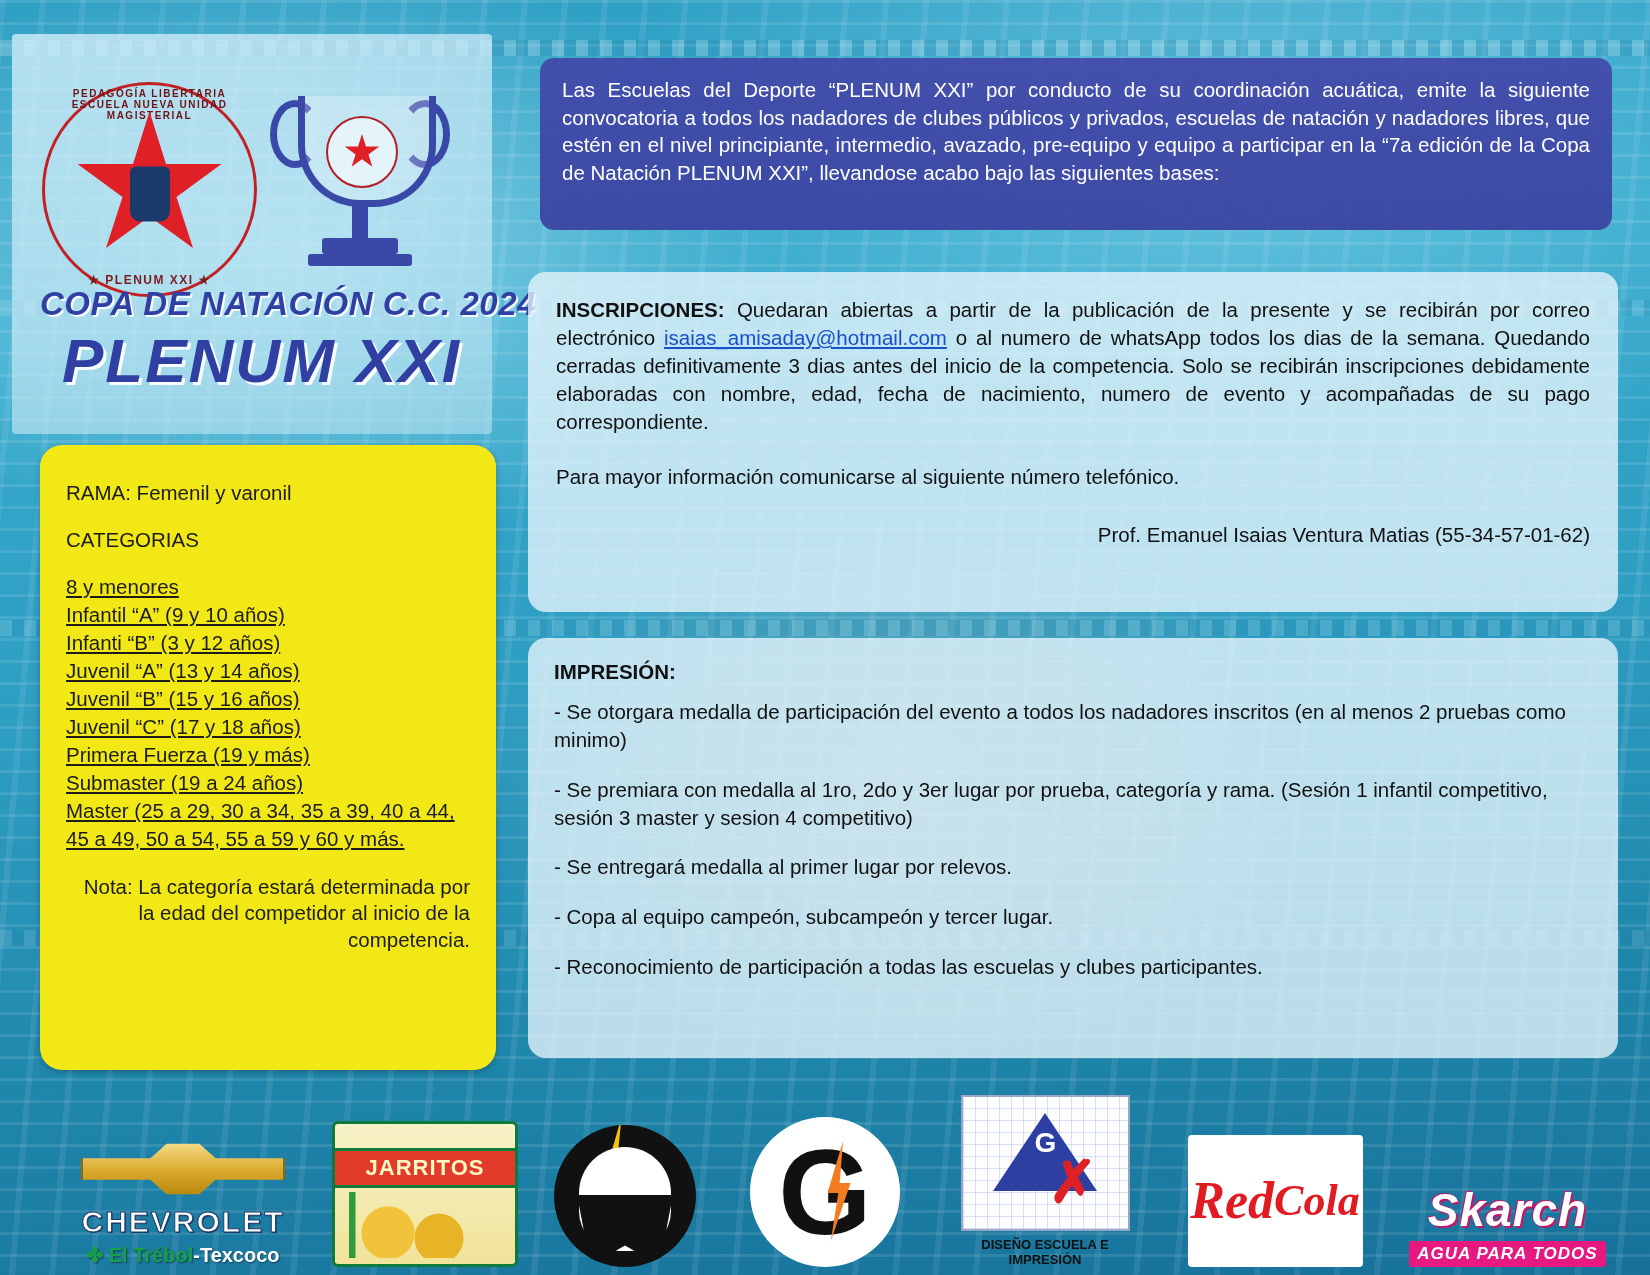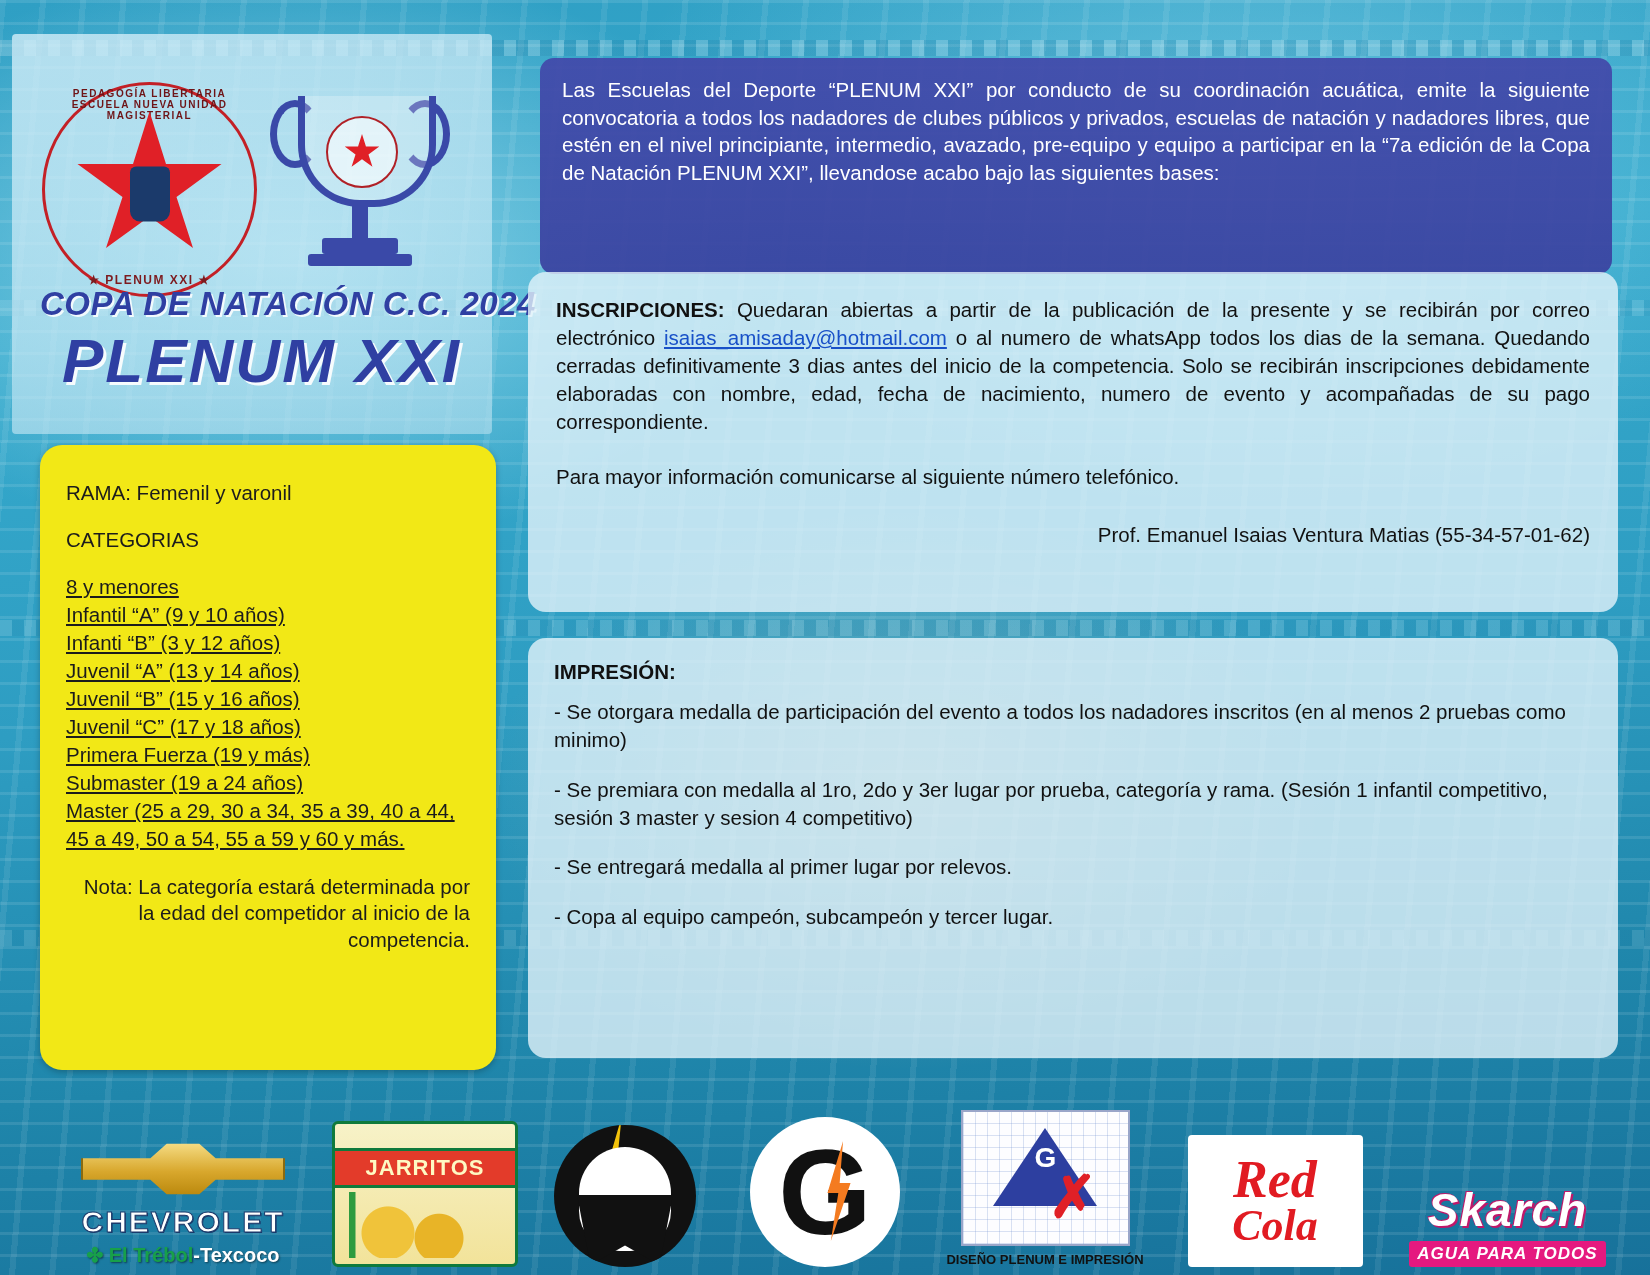--- a/index.html
+++ b/index.html
@@ -213,21 +213,21 @@
     text-align: right;
     line-height: 1.3;
   }
 
   
   #intro-box {
     position: absolute;
     left: 540px;
     top: 58px;
     width: 1072px;
-    height: 216px;
+    height: 172px;
     background: linear-gradient(180deg, rgba(66,73,170,0.93), rgba(58,66,160,0.93));
     border-radius: 14px;
     padding: 18px 22px;
     box-sizing: border-box;
     color: #ffffff;
     font-size: 20.5px;
     line-height: 1.35;
     text-align: justify;
   }
   #inscripciones-box {
@@ -413,21 +413,21 @@
   .ami-caption {
     margin-top: 6px;
     font-size: 13px; font-weight: bold; color: #111;
   }
   
   #sp-redcola { left: 1180px; width: 190px; }
   .red-card {
     width: 175px; height: 132px; margin: 0 auto;
     background: #fff;
     border-radius: 4px;
-    display: flex; flex-direction: column;
+    display: flex; flex-direction: row;
     align-items: center; justify-content: center;
   }
   .red-word {
     font-family: "Liberation Serif", serif;
     font-style: italic; font-weight: bold;
     color: #e11b22; line-height: .95;
   }
   .red-word.r1 { font-size: 52px; }
   .red-word.r2 { font-size: 44px; }
   
@@ -511,20 +511,21 @@
     <div class="info">Para mayor información comunicarse al siguiente número telefónico.</div>
     <div class="contact">Prof. Emanuel Isaias Ventura Matias (55-34-57-01-62)</div>
   </div>
 
   <div id="premiacion-box">
     <div class="head">IMPRESIÓN:</div>
     <div class="item">- Se otorgara medalla de participación del evento a todos los nadadores inscritos (en al menos 2 pruebas como minimo)</div>
     <div class="item">- Se premiara con medalla al 1ro, 2do y 3er lugar por prueba, categoría y rama. (Sesión 1 infantil competitivo, sesión 3 master y sesion 4 competitivo)</div>
     <div class="item">- Se entregará medalla al primer lugar por relevos.</div>
     <div class="item">- Copa al equipo campeón, subcampeón y tercer lugar.</div>
+    <div class="item">- Reconocimiento de participación a todas las escuelas y clubes participantes.</div>
   </div>
 
   <div id="sponsors">
 
     <div class="sponsor" id="sp-chevrolet">
       <div class="chev-bowtie"></div>
       <div class="chev-word">CHEVROLET</div>
       <div class="trebol-line">
         <span class="green">✤ </span><span class="green">El Trébol</span><span>-Texcoco</span>
       </div>
@@ -551,21 +552,21 @@
         <div class="gat-bolt"></div>
       </div>
     </div>
 
     <div class="sponsor" id="sp-amisaday">
       <div class="ami-card">
         <div class="ami-tri"></div>
         <div class="ami-g">G</div>
         <div class="ami-x">✗</div>
       </div>
-      <div class="ami-caption">DISEÑO PLENUM E IMPRESIÓN</div>
+      <div class="ami-caption">DISEÑO ESCUELA E IMPRESIÓN</div>
     </div>
 
     <div class="sponsor" id="sp-redcola">
       <div class="red-card">
         <div class="red-word r1">Red</div>
         <div class="red-word r2">Cola</div>
       </div>
     </div>
 
     <div class="sponsor" id="sp-skarch">

